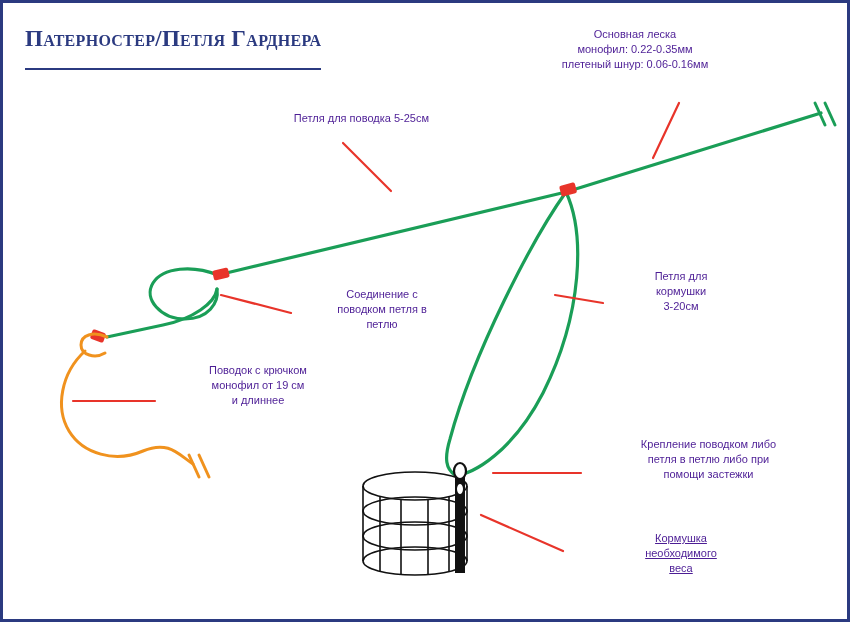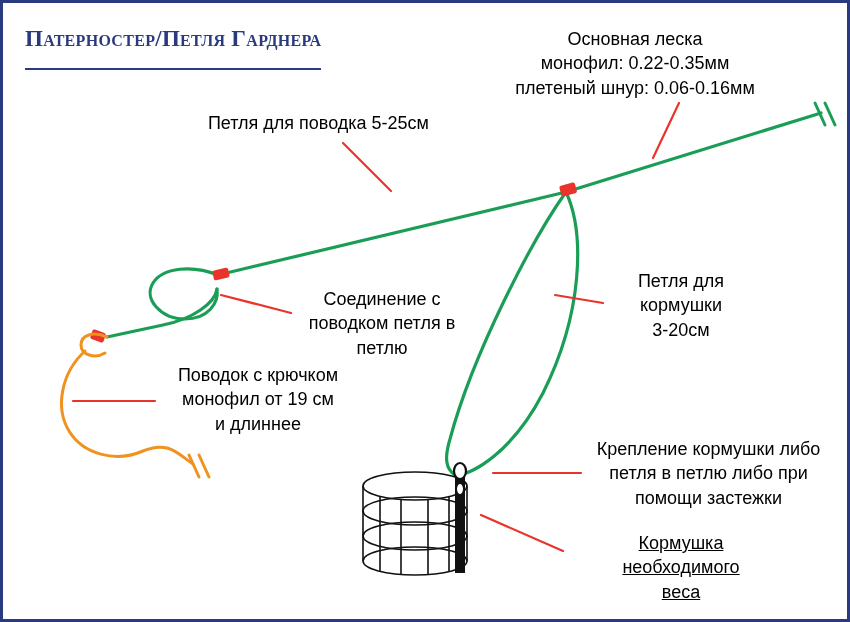--- a/index.html
+++ b/index.html
@@ -21,22 +21,22 @@
   }
   #diagram-svg {
     position: absolute;
     left: 0;
     top: 0;
     width: 850px;
     height: 622px;
   }
   .label {
     position: absolute;
-    color: #000000;
-    font-size: 18px;
+    color: #4c1d95;
+    font-size: 11px;
     line-height: 1.35;
     white-space: pre-line;
     text-align: center;
   }
   #title {
     position: absolute;
     left: 22px;
     top: 16px;
     font-family: "Liberation Serif", serif;
     font-size: 23px;
@@ -137,20 +137,20 @@
   <div class="label" id="label-leader-loop">Петля для поводка 5-25см</div>
   <div class="label" id="label-connection">Соединение с
 поводком петля в
 петлю</div>
   <div class="label" id="label-feeder-loop">Петля для
 кормушки
 3-20см</div>
   <div class="label" id="label-leader">Поводок с крючком
 монофил от 19 см
 и длиннее</div>
-  <div class="label" id="label-attachment">Крепление кормушки либо
+  <div class="label" id="label-attachment">Крепление поводком либо
 петля в петлю либо при
 помощи застежки</div>
   <div class="label" id="label-feeder">Кормушка
 необходимого
 веса</div>
 
 </div>
 
 </body></html>

